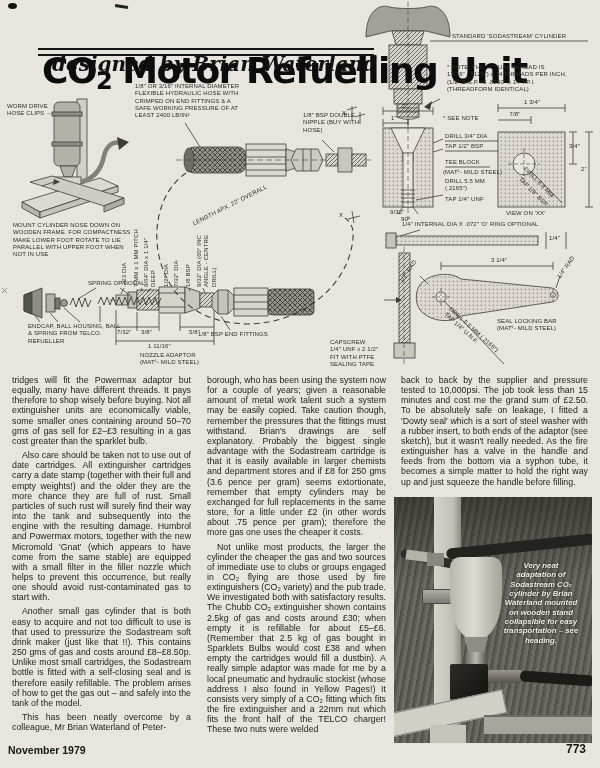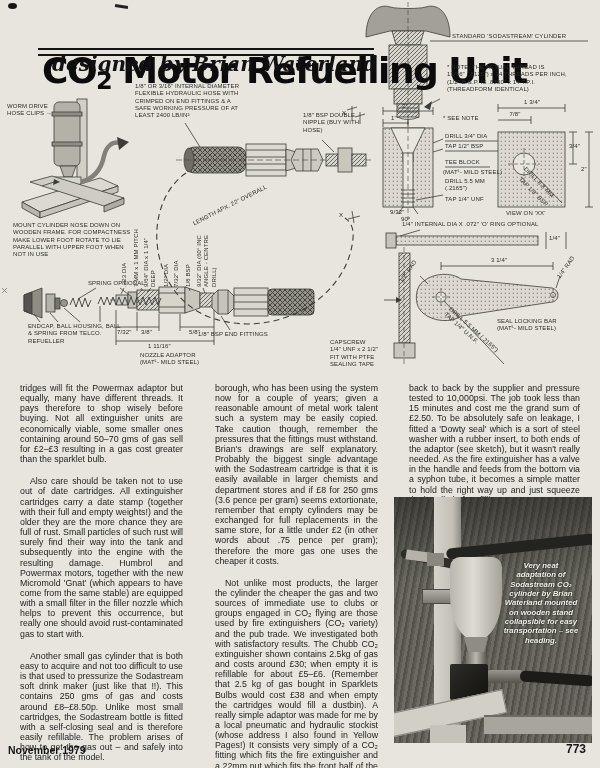--- a/index.html
+++ b/index.html
@@ -16,21 +16,21 @@
           font-style:italic;font-weight:bold;font-size:20px;color:#111;white-space:nowrap;}
   
   .lbl{position:absolute;z-index:4;font-size:6px;line-height:1.22;letter-spacing:.12px;
        color:#2c2c28;white-space:pre-line;}
   .rot{transform-origin:0 0;}
   .v{transform-origin:0 0;transform:rotate(-90deg);}
   .ctr{text-align:center;}
   
   .col{position:absolute;top:371px;z-index:3;font-size:8.8px;line-height:10.15px;
        text-align:justify;color:#1d1d1b;}
-  .col p{margin:12px;}
+  .col p{margin:4px;}
   .col p.ind{text-indent:10px;}
   .c1{left:8px;width:187px;} .c2{left:203px;width:187px;} .c3{left:397px;width:195px;}
   
   .photo{position:absolute;left:394px;top:497px;width:198px;height:246px;z-index:5;overflow:hidden;
          background:
            linear-gradient(rgba(25,25,22,.5), rgba(25,25,22,0) 35%),
            repeating-linear-gradient(100deg,#5d5c55 0 2px,#6c6a62 2px 5px,#525049 5px 7px),
            #64625a;}
   .photo div{position:absolute;}
   .ph-post{left:40px;top:0;width:27px;height:246px;background:linear-gradient(90deg,#d6d3ca,#c2bfb6 70%,#8f8c84);}
@@ -345,20 +345,21 @@
   <div class="lbl" style="left:141px;top:329px;width:20px;">3/8"</div>
   <div class="lbl" style="left:189px;top:329px;width:20px;">5/8"</div>
   <div class="lbl" style="left:148px;top:343px;width:36px;">1 11/16"</div>
   <div class="lbl" style="left:342px;top:110px;width:10px;">X</div>
   <div class="lbl" style="left:339px;top:212px;width:10px;">X</div>
 
   <div class="col c1">
     <p>tridges will fit the Powermax adaptor but equally, many have different threads. It pays therefore to shop wisely before buying. Not all extinguisher units are economically viable, some smaller ones containing around 50–70 gms of gas sell for £2–£3 resulting in a gas cost greater than the sparklet bulb.</p>
     <p class="ind">Also care should be taken not to use out of date cartridges. All extinguisher cartridges carry a date stamp (together with their full and empty weights!) and the older they are the more chance they are full of rust. Small particles of such rust will surely find their way into the tank and subsequently into the engine with the resulting damage. Humbrol and Powermax motors, together with the new Micromold 'Gnat' (which appears to have come from the same stable) are equipped with a small filter in the filler nozzle which helps to prevent this occurrence, but really one should avoid rust-contaminated gas to start with.</p>
     <p class="ind">Another small gas cylinder that is both easy to acquire and not too difficult to use is that used to pressurize the Sodastream soft drink maker (just like that !!). This contains 250 gms of gas and costs around £8–£8.50p. Unlike most small cartridges, the Sodastream bottle is fitted with a self-closing seal and is therefore easily refillable. The problem arises of how to get the gas out – and safely into the tank of the model.</p>
+    <p class="ind">This has been neatly overcome by a colleague, Mr Brian Waterland of Peter-</p>
   </div>
   <div class="col c2">
     <p>borough, who has been using the system now for a couple of years; given a reasonable amount of metal work talent such a system may be easily copied. Take caution though, remember the pressures that the fittings must withstand. Brian's drawings are self explanatory. Probably the biggest single advantage with the Sodastream cartridge is that it is easily available in larger chemists and department stores and if £8 for 250 gms (3.6 pence per gram) seems extortionate, remember that empty cylinders may be exchanged for full replacements in the same store, for a little under £2 (in other words about .75 pence per gram); therefore the more gas one uses the cheaper it costs.</p>
     <p class="ind">Not unlike most products, the larger the cylinder the cheaper the gas and two sources of immediate use to clubs or groups engaged in CO₂ flying are those used by fire extinguishers (CO₂ variety) and the pub trade. We investigated both with satisfactory results. The Chubb CO₂ extinguisher shown contains 2.5kg of gas and costs around £30; when empty it is refillable for about £5–£6. (Remember that 2.5 kg of gas bought in Sparklets Bulbs would cost £38 and when empty the cartridges would fill a dustbin). A really simple adaptor was made for me by a local pneumatic and hydraulic stockist (whose address I also found in Yellow Pages!) It consists very simply of a CO₂ fitting which fits the fire extinguisher and a 22mm nut which fits the front half of the TELCO charger! These two nuts were welded</p>
   </div>
   <div class="col c3">
     <p>back to back by the supplier and pressure tested to 10,000psi. The job took less than 15 minutes and cost me the grand sum of £2.50. To be absolutely safe on leakage, I fitted a 'Dowty seal' which is a sort of steel washer with a rubber insert, to both ends of the adaptor (see sketch), but it wasn't really needed. As the fire extinguisher has a valve in the handle and feeds from the bottom via a syphon tube, it becomes a simple matter to hold the right way up and just squeeze the handle before filling.</p>
   </div>
 
   <div class="photo">

